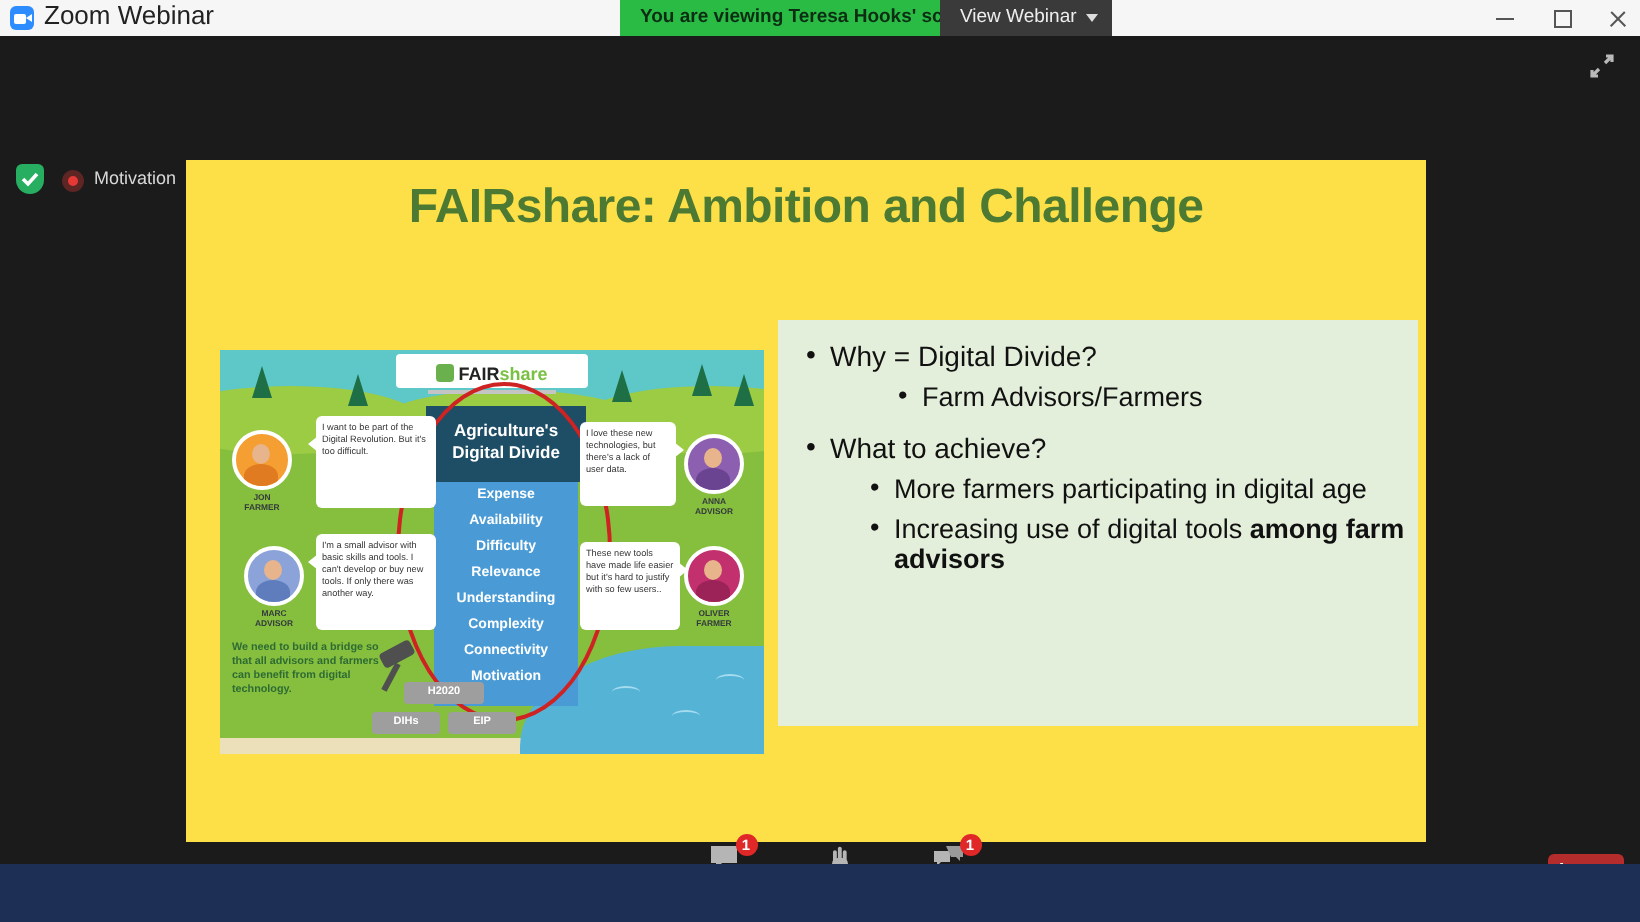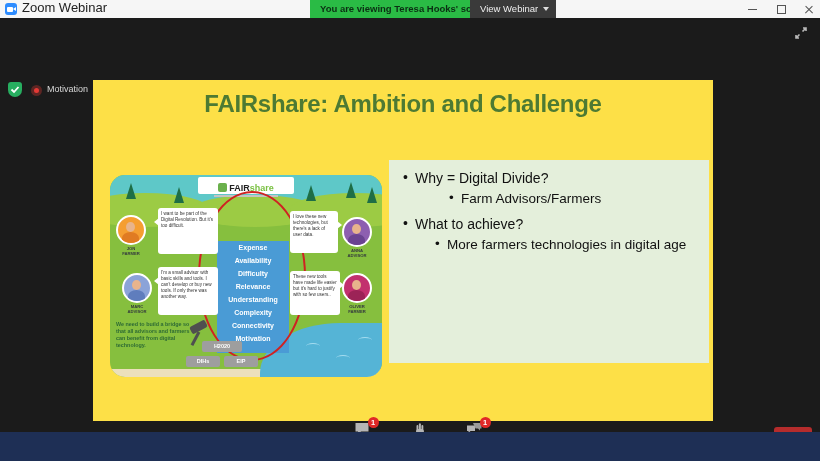--- a/index.html
+++ b/index.html
@@ -41,21 +41,21 @@
   
   #slide{left:93px;top:62px;width:620px;height:341px;background:#fde047;}
   #slide-title{left:0;top:10px;width:620px;text-align:center;color:#4d7a33;font-size:24px;font-weight:bold;letter-spacing:-.3px;}
   
   #bullet-box{left:296px;top:80px;width:320px;height:203px;background:#e4efdb;color:#111;}
   .b1{position:relative;margin:10px 6px 2px 14px;padding-left:12px;font-size:14px;}
   .b2{position:relative;margin:5px 6px 2px 46px;padding-left:12px;font-size:13.5px;}
   .b1::before,.b2::before{content:"\2022";position:absolute;left:0;top:-1px;}
   .b2.deep{margin-left:60px;}
   
-  #graphic{left:17px;top:95px;width:272px;height:202px;background:#86bf3e;overflow:hidden;border-radius:15px;}
+  #graphic{left:17px;top:95px;width:272px;height:202px;background:#86bf3e;overflow:hidden;}
   #sky{position:absolute;left:0;top:0;width:272px;height:30px;background:#5ec8c8;}
   .hill{position:absolute;background:#9ccb44;border-radius:50%;}
   .tree{position:absolute;width:0;height:0;border-left:5px solid transparent;border-right:5px solid transparent;border-bottom:16px solid #1e6e46;}
   #logo-strip{position:absolute;left:88px;top:2px;width:96px;height:17px;background:#fff;border-radius:2px;text-align:center;}
   #logo-strip .mark{display:inline-block;width:9px;height:9px;background:#6ab04c;border-radius:2px;margin-right:2px;vertical-align:-1px;}
   #logo-strip .t1{font-size:9px;font-weight:bold;color:#222;}
   #logo-strip .t2{font-size:9px;font-weight:bold;color:#7ac143;}
   #logo-strip .tag{margin:0 auto;width:64px;height:2px;background:#c4c4c4;}
   #sand{position:absolute;left:0;top:194px;width:272px;height:8px;background:#ece0bb;}
   #river{position:absolute;left:150px;top:148px;width:122px;height:54px;background:#55b4d6;border-top-left-radius:80px 50px;}
@@ -134,21 +134,22 @@
     <div class="abs" id="rec-dot"></div>
     <div class="abs" id="rec-label">Motivation</div>
 
     <div class="abs" id="slide">
       <div class="abs" id="slide-title">FAIRshare: Ambition and Challenge</div>
 
       <div class="abs" id="bullet-box">
         <div class="b1">Why = Digital Divide?</div>
         <div class="b2 deep">Farm Advisors/Farmers</div>
         <div class="b1">What to achieve?</div>
-        <div class="b2">More farmers technologies in digital age</div>
+        <div class="b2">More farmers participating in digital age</div>
+        <div class="b2"><span>Increasing use of digital tools </span><b>among farm advisors</b></div>
       </div>
 
       <div class="abs" id="graphic">
         <div id="sky"></div>
         <div class="hill" style="left:-30px;top:18px;width:130px;height:34px;"></div>
         <div class="hill" style="left:80px;top:20px;width:130px;height:32px;"></div>
         <div class="hill" style="left:180px;top:18px;width:130px;height:34px;"></div>
         <div class="tree" style="left:16px;top:8px;"></div>
         <div class="tree" style="left:64px;top:12px;"></div>
         <div class="tree" style="left:196px;top:10px;"></div>
@@ -168,20 +169,24 @@
 
         <div id="divide-col">
           <div class="w">Expense</div>
           <div class="w">Availability</div>
           <div class="w">Difficulty</div>
           <div class="w">Relevance</div>
           <div class="w">Understanding</div>
           <div class="w">Complexity</div>
           <div class="w">Connectivity</div>
           <div class="w">Motivation</div>
+        </div>
+        <div id="divide-head">
+          <div class="h" style="margin-top:7px;">Agriculture's</div>
+          <div class="h">Digital Divide</div>
         </div>
         <div id="red-oval"></div>
 
         <div class="bubble" style="left:48px;top:33px;width:60px;height:46px;"><span>I want to be part of the Digital Revolution. But it's too difficult.</span><span class="tail tail-l"></span></div>
         <div class="avatar" style="left:6px;top:40px;background:#f59e31;">
             <div class="head"></div>
             <div class="torso" style="background:#e07b22;"></div>
           </div>
         <div class="pname" style="left:1px;top:71px;">
             <div>JON</div>

